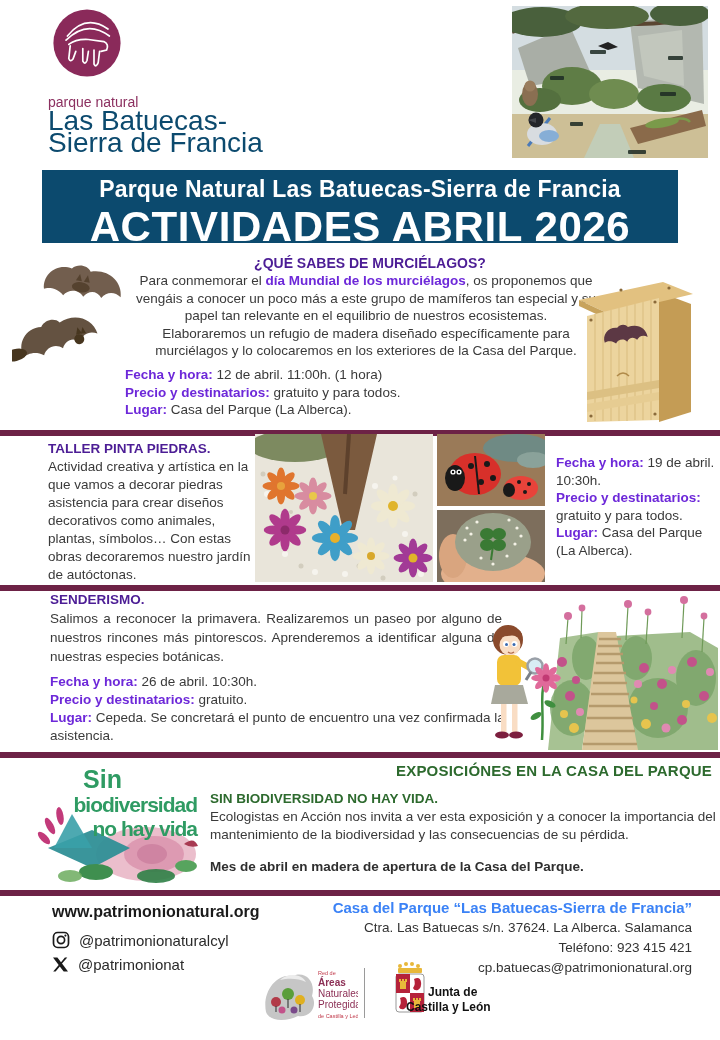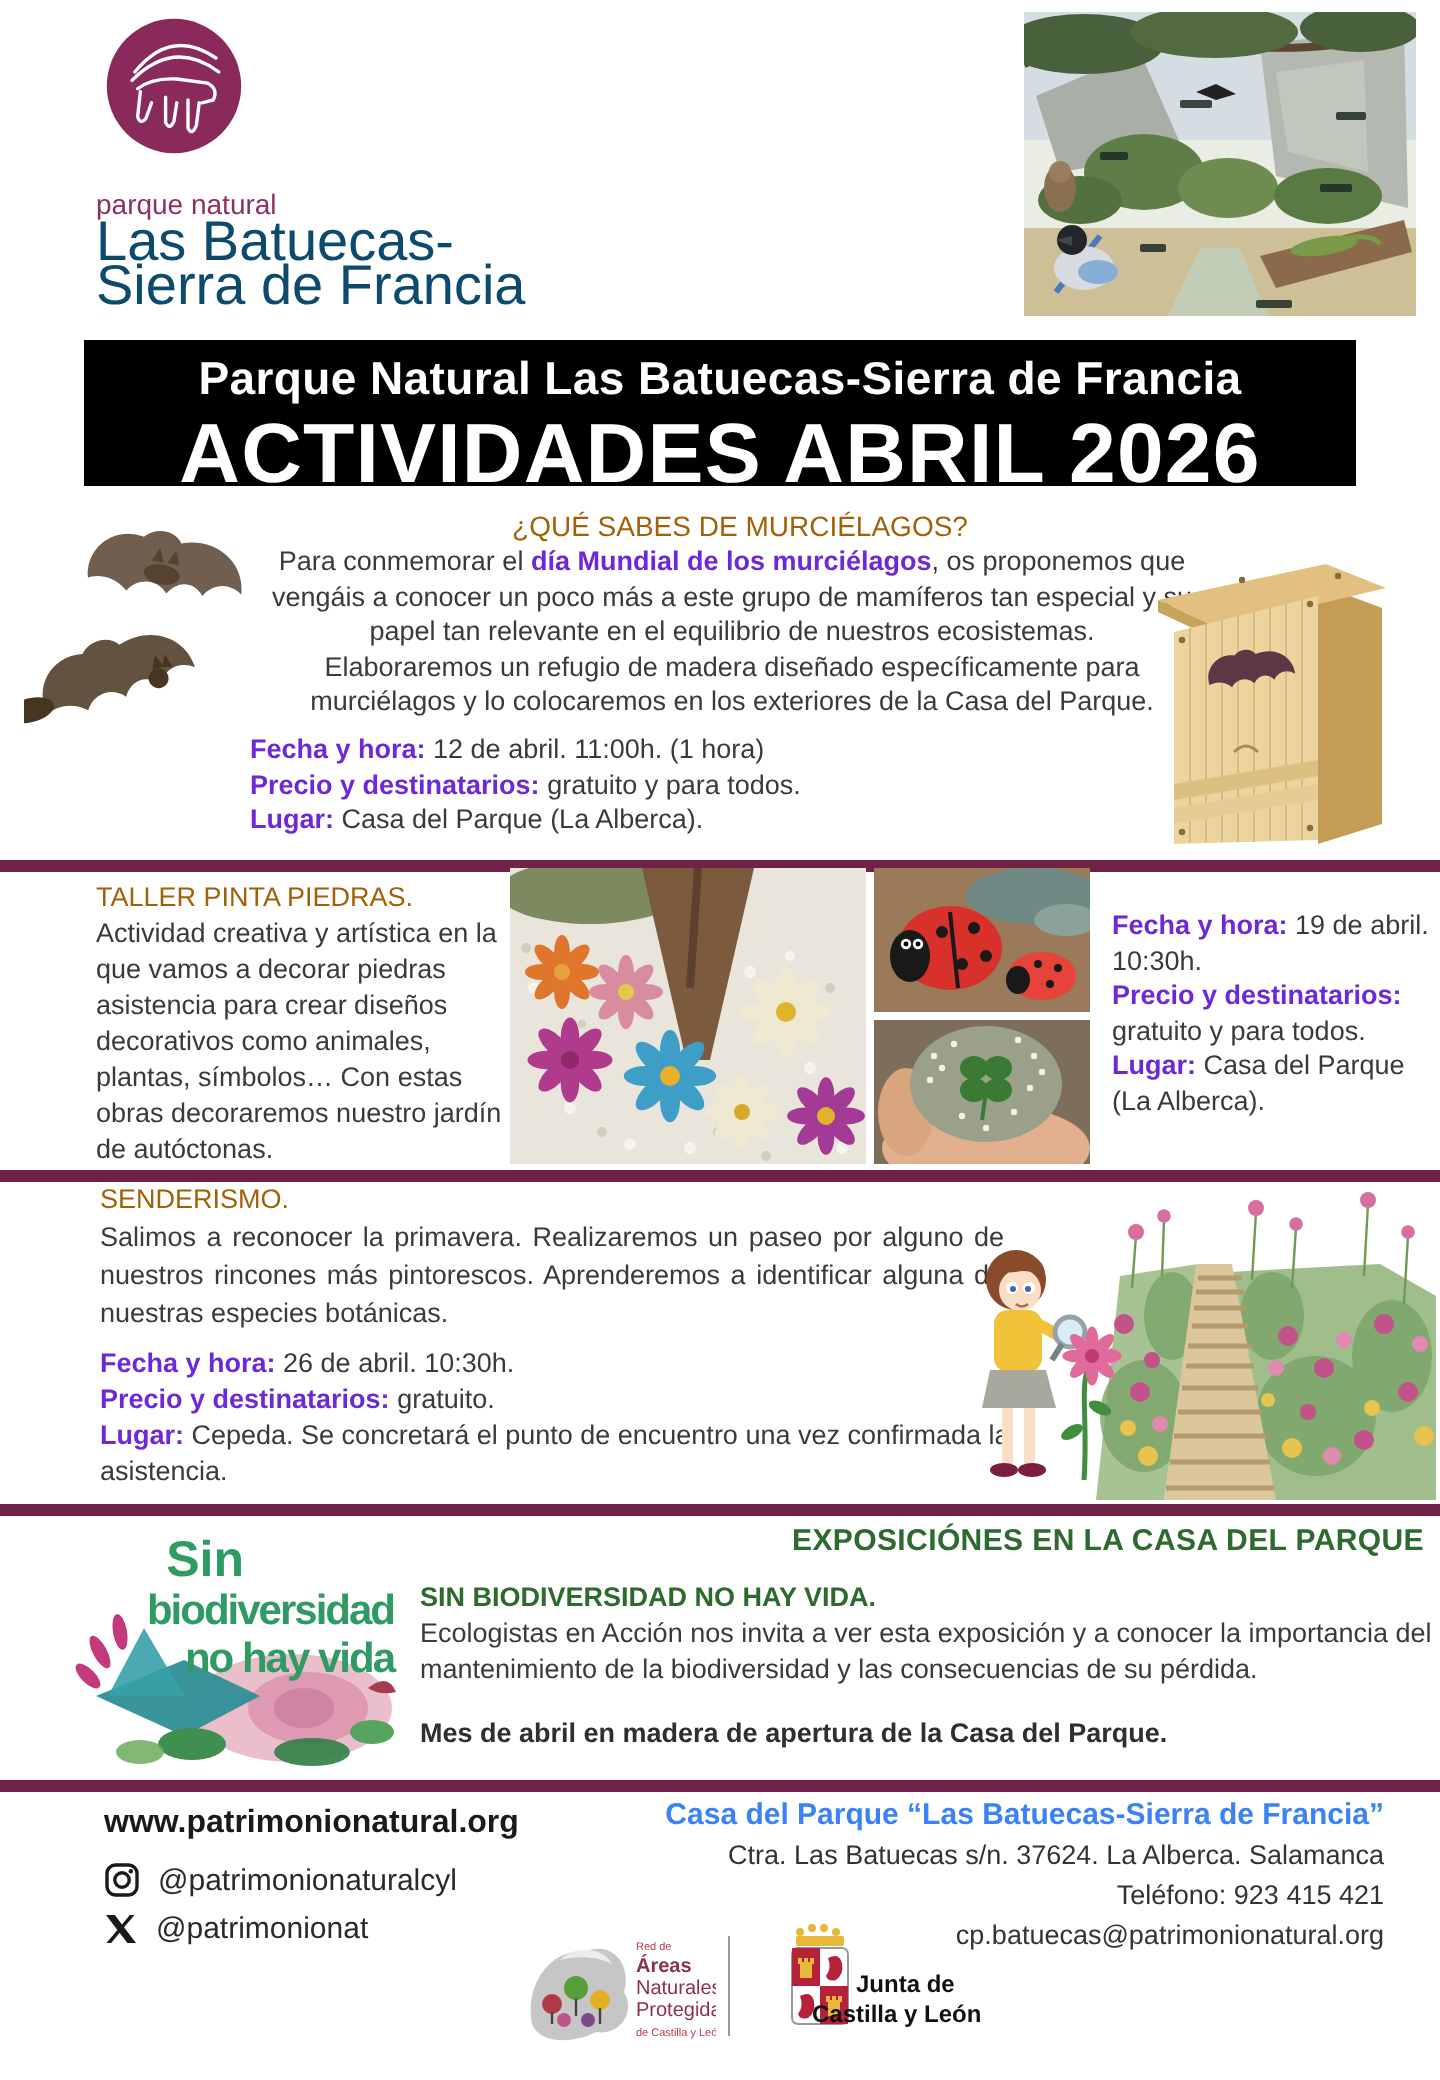--- a/index.html
+++ b/index.html
@@ -10,30 +10,30 @@
 svg{display:block}
 
 
 .logo-block{left:46px;top:8px;width:220px}
 .logo-circle{margin-left:6px}
 .logo-tag{font-size:14px;color:#8c3060;margin-top:16px;margin-left:2px}
 .logo-name{font-size:28px;line-height:22px;color:#0c4a6e;margin-left:2px}
 .nature{left:512px;top:6px;width:196px;height:152px}
 
 
-.banner{left:42px;top:170px;width:636px;height:73px;background:#000000;color:#fff;text-align:center}
+.banner{left:42px;top:170px;width:636px;height:73px;background:#0c4a6e;color:#fff;text-align:center}
 .banner-l1{font-size:23px;font-weight:bold;margin-top:6px;letter-spacing:.2px}
 .banner-l2{font-size:42px;font-weight:bold;letter-spacing:.6px}
 
 
 .divider{left:0;width:720px;height:6px;background:#6d2246}
 .d1{top:430px}.d2{top:585px}.d3{top:752px}.d4{top:890px}
 
 
-.mar-h{color:#a16207;font-weight:normal;font-size:14px}
+.mar-h{color:#4c1d95;font-weight:bold;font-size:14px}
 .grn-h{color:#2d6a2e;font-weight:bold}
 .bt{font-size:13.5px;line-height:17.5px;color:#3a3a3a}
 .bt b{color:#6d28d9}
 
 
 .bats-art{left:12px;top:252px;width:126px;height:150px}
 .s1-title{left:130px;top:255px;width:480px;text-align:center}
 .s1-p{left:125px;top:272px;width:482px;text-align:center}
 .s1-details{left:125px;top:366px;width:420px}
 .batbox{left:563px;top:268px;width:152px;height:160px}

